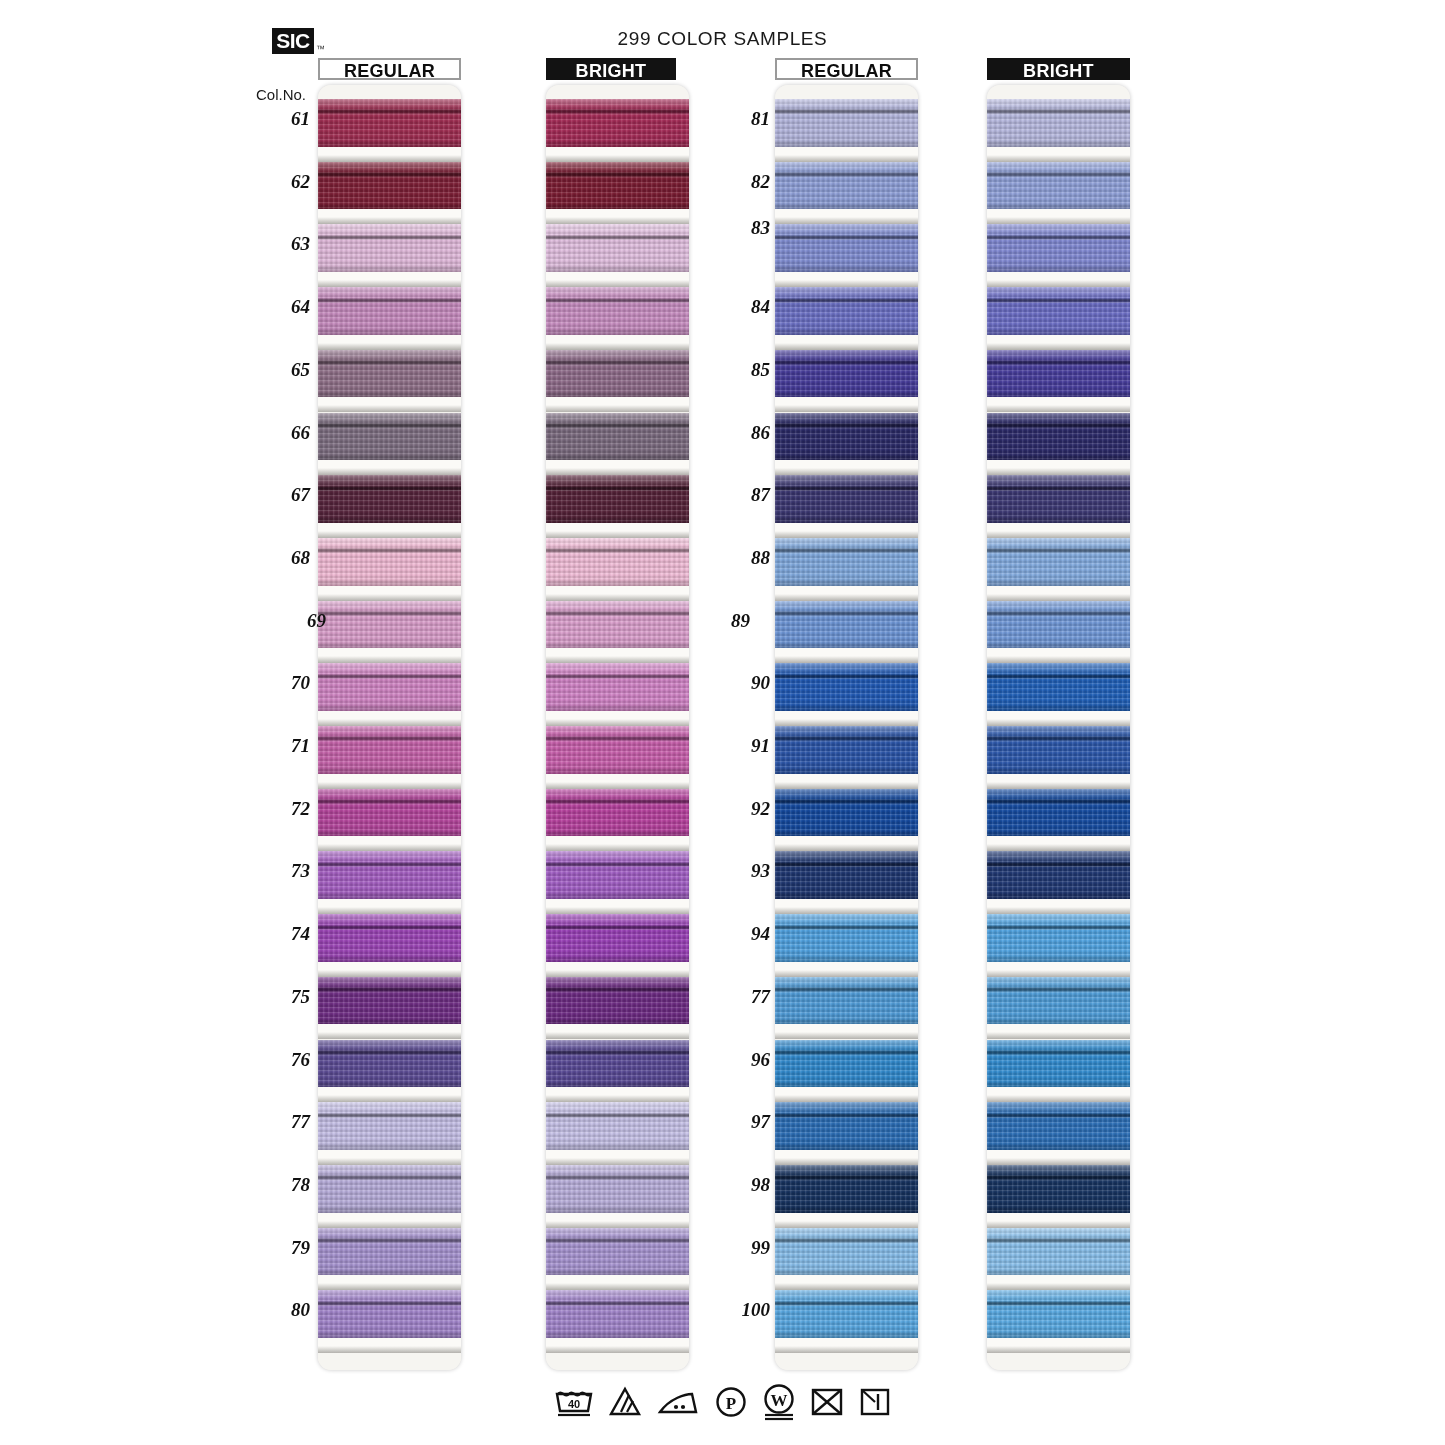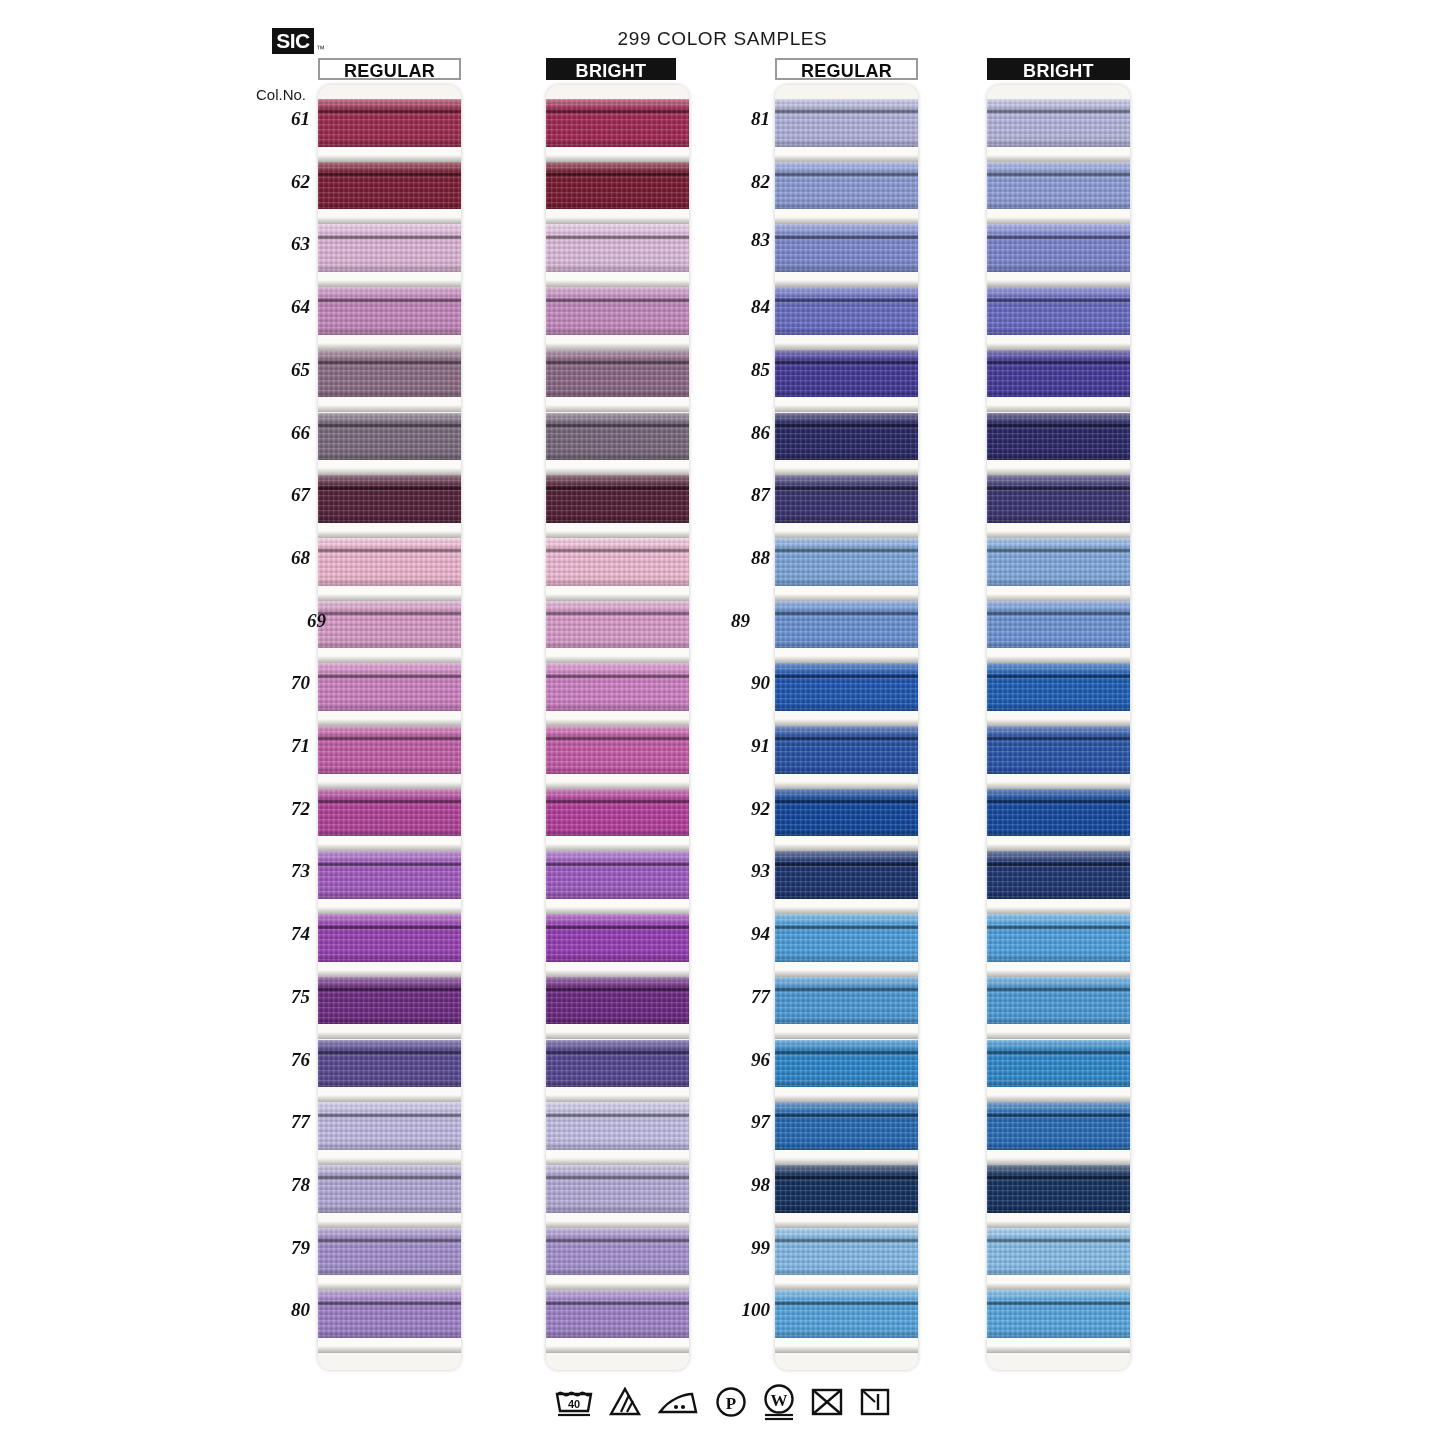--- a/index.html
+++ b/index.html
@@ -772,21 +772,21 @@
       </div>
       <div class="tape" style="top: 1205.3px; height: 47.652px; background: rgb(87, 166, 223);">
         <div class="body"></div>
         <div class="top-edge"></div>
         <div class="ridge r1"></div>
         <div class="shade-bottom"></div>
       </div>
     </div>
     <div class="colno" style="left: 718px; top: 108.014px;">81</div>
     <div class="colno" style="left: 718px; top: 170.714px;">82</div>
-    <div class="colno" style="left: 718px; top: 229px;">83</div>
+    <div class="colno" style="left: 718px; top: 217px;">83</div>
     <div class="colno" style="left: 718px; top: 296.114px;">84</div>
     <div class="colno" style="left: 718px; top: 358.814px;">85</div>
     <div class="colno" style="left: 718px; top: 421.514px;">86</div>
     <div class="colno" style="left: 718px; top: 484.214px;">87</div>
     <div class="colno" style="left: 718px; top: 546.914px;">88</div>
     <div class="colno" style="left: 698px; top: 609.614px;">89</div>
     <div class="colno" style="left: 718px; top: 672.314px;">90</div>
     <div class="colno" style="left: 718px; top: 735.014px;">91</div>
     <div class="colno" style="left: 718px; top: 797.714px;">92</div>
     <div class="colno" style="left: 718px; top: 860.414px;">93</div>

